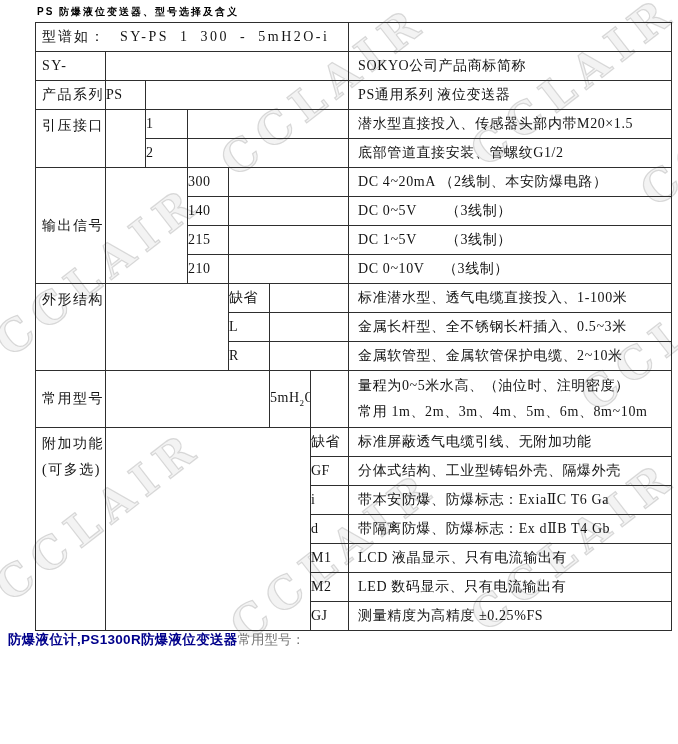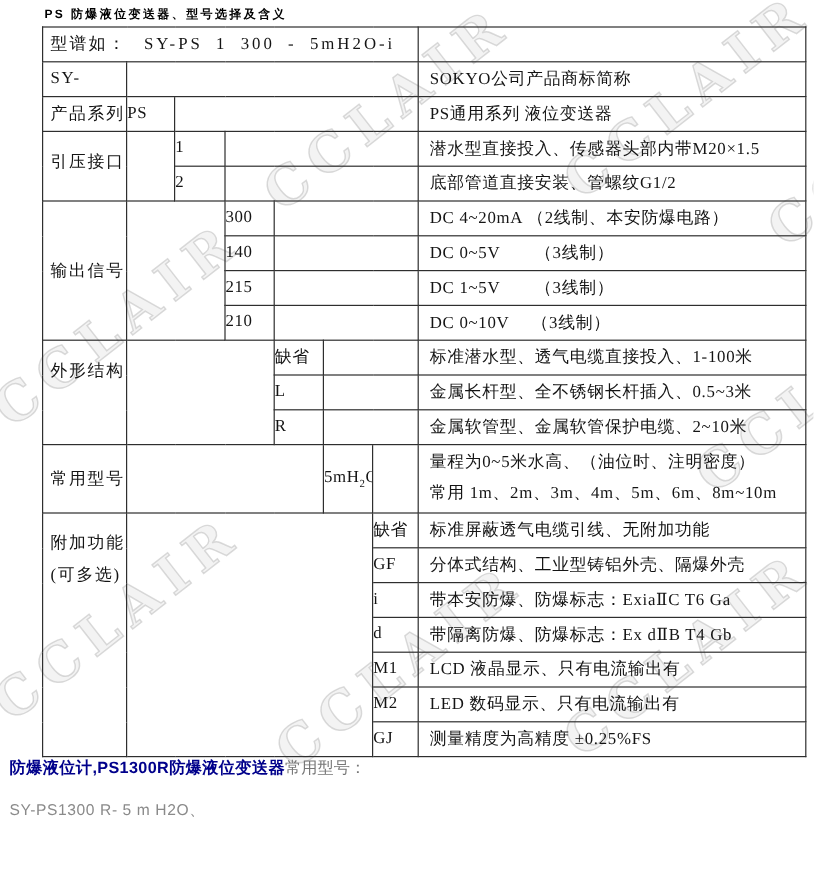--- a/index.html
+++ b/index.html
@@ -31,21 +31,21 @@
     position:relative; z-index:1;
     border-collapse:collapse; table-layout:fixed;
     width:636px; margin:3px 0 0 35px;
     font-size:14px; color:#141414;
   }
   #spec td {
     border:1px solid #2e2e2e; height:28px; padding:0;
     background:transparent; overflow:hidden;
   }
   #spec td.lbl { padding-left:6px; letter-spacing:1.5px; white-space:nowrap; }
-  #spec td.vtop { vertical-align:top; padding-top:13px; line-height:26px; }
+  #spec td.vtop { vertical-align:top; padding-top:3px; line-height:26px; }
   #spec td.code { letter-spacing:0.5px; }
   #spec td.desc { padding-left:9px; letter-spacing:0.6px; white-space:nowrap; }
   #spec tr.range-row td { height:56px; }
   #spec .spec-label { letter-spacing:2px; }
   #spec .spec-code { margin-left:14px; letter-spacing:2.5px; word-spacing:5px;margin-top:44px; }
   #spec td.desc .dline { line-height:26px; }
   sub.small { font-size:9px; }
   
   #footer {
     position:absolute; z-index:1; left:8px; top:631px;
@@ -206,16 +206,15 @@
       <td class="code">GJ</td>
       <td class="desc">测量精度为高精度 ±0.25%FS</td>
     </tr>
   </tbody>
     </table>
 
   <div id="footer">
     <div class="heading">
       <b>防爆液位计,PS1300R防爆液位变送器</b><span>常用型号：</span>
     </div>
-    <div class="model">SY-PS1300 R- 5 m H2O、</div>
   </div>
 
 </div>
 
 </body></html>

